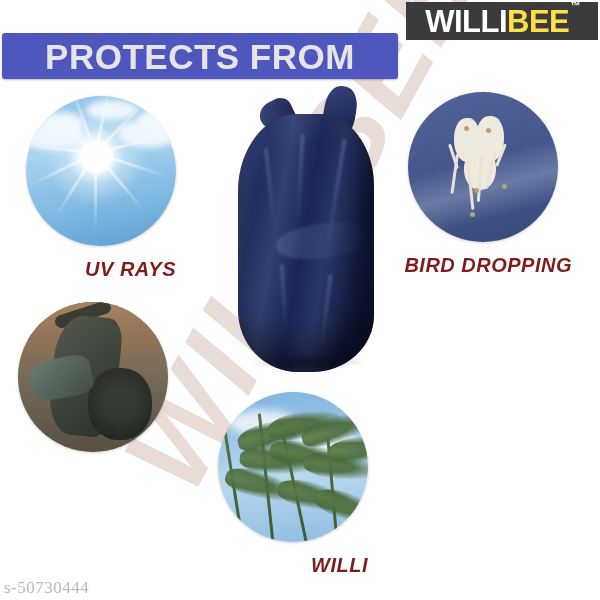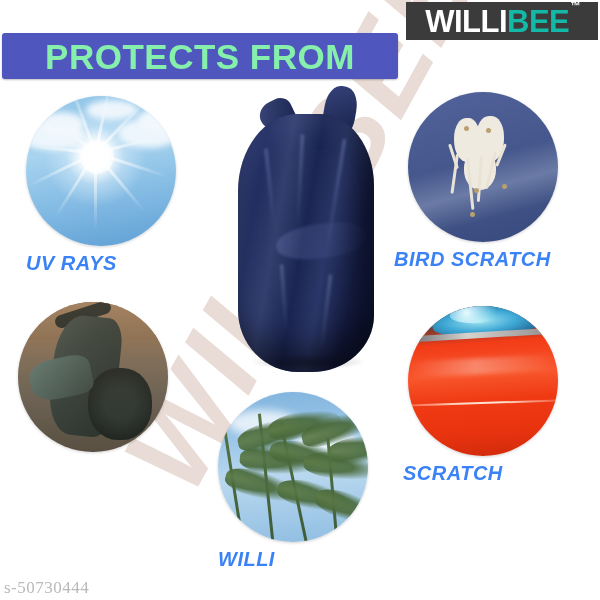--- a/index.html
+++ b/index.html
@@ -39,55 +39,55 @@
     position:absolute;
     left:2px; top:33px;
     width:396px; height:46px;
     background:#4f57bf;
     border-radius:3px;
     box-shadow:0 1px 2px rgba(0,0,0,.25);
     z-index:6;
     display:flex;align-items:center;justify-content:center;
   }
   #headline-text{
-    color:#86efac;
+    color:#e5e5e5;
     font-size:35px;
     font-weight:bold;
     letter-spacing:0.5px;
     line-height:1;
   }
   #brand-logo{
     position:absolute;
     left:406px; top:2px;
     width:192px; height:38px;
     background:#3b3b3b;
     z-index:6;
     display:flex;align-items:center;justify-content:center;
   }
   #brand-logo .wordmark{
     font-size:31px;font-weight:bold;letter-spacing:-0.5px;line-height:1;
     position:relative;
   }
   #brand-logo .w1{color:#ffffff;margin-top:14px;}
-  #brand-logo .w2{color:#14b8a6;}
+  #brand-logo .w2{color:#fde047;}
   #brand-logo .tm{
     color:#ffffff;font-size:10px;font-weight:bold;
     vertical-align:super;position:relative;top:-11px;left:1px;
   }
 
   
   .badge{position:absolute;z-index:4;}
   .circle{
     width:150px;height:150px;border-radius:50%;
     overflow:hidden;position:relative;
     box-shadow:0 1px 3px rgba(0,0,0,.18);
   }
   .caption{
-    margin-top:6px;text-align:left;
-    color:#3b82f6;font-size:20px;font-weight:bold;font-style:italic;
+    margin-top:12px;text-align:right;
+    color:#7f1d1d;font-size:20px;font-weight:bold;font-style:italic;
     letter-spacing:0.5px;white-space:nowrap;
   }
 
   #badge-uv{left:26px;top:96px;}
   #badge-bird{left:408px;top:92px;}
   #badge-dust{left:18px;top:302px;}
   #badge-wind{left:218px;top:392px;}
   #badge-scratch{left:408px;top:306px;}
   #badge-uv .caption{width:150px;margin-left:0;}
   #badge-bird .caption{width:178px;margin-left:-14px;}
@@ -312,21 +312,21 @@
         <div class="splat" style="left:86px;top:60px;height:38px;transform:rotate(14deg)"></div>
         <div class="splat" style="left:40px;top:52px;height:26px;transform:rotate(-18deg)"></div>
         <div class="splat" style="left:96px;top:52px;height:24px;transform:rotate(22deg)"></div>
         <div class="sp-sh" style="left:56px;top:34px"></div>
         <div class="sp-sh" style="left:78px;top:36px"></div>
         <div class="sp-sh" style="left:66px;top:96px"></div>
         <div class="sp-sh" style="left:62px;top:120px"></div>
         <div class="sp-sh" style="left:94px;top:92px"></div>
       </div>
     </div>
-    <div class="caption">BIRD SCRATCH</div>
+    <div class="caption">BIRD DROPPING</div>
   </div>
 
   <div class="badge" id="badge-dust">
     <div class="circle">
       <div class="art-dust">
         <div class="ground"></div>
         <div class="bar"></div>
         <div class="body"></div>
         <div class="wheel"></div>
         <div class="seat"></div>
@@ -352,31 +352,20 @@
         <div class="frond" style="left:86px;top:56px;transform:rotate(8deg)"></div>
         <div class="frond" style="left:110px;top:48px;transform:rotate(-6deg)"></div>
         <div class="frond" style="left:8px;top:70px;transform:rotate(16deg)"></div>
         <div class="frond" style="left:60px;top:82px;transform:rotate(14deg)"></div>
         <div class="frond" style="left:98px;top:90px;transform:rotate(20deg)"></div>
       </div>
     </div>
     <div class="caption">WILLI</div>
   </div>
 
-  <div class="badge" id="badge-scratch">
-    <div class="circle">
-      <div class="art-scratch">
-        <div class="glass"></div>
-        <div class="trim"></div>
-        <div class="sheen"></div>
-        <div class="scratchline"></div>
-      </div>
-    </div>
-    <div class="caption">SCRATCH</div>
-  </div>
 
   <div id="product">
     <div class="mirror-l"></div>
     <div class="mirror-r"></div>
     <div class="cover">
       <div class="seatfold"></div>
       <div class="crease" style="left:30px;top:34px;width:4px;height:80px;transform:rotate(-6deg)"></div>
       <div class="crease" style="left:60px;top:20px;width:4px;height:96px;transform:rotate(3deg)"></div>
       <div class="crease" style="left:96px;top:24px;width:4px;height:110px;transform:rotate(9deg)"></div>
       <div class="crease" style="left:44px;top:150px;width:4px;height:70px;transform:rotate(-4deg)"></div>

